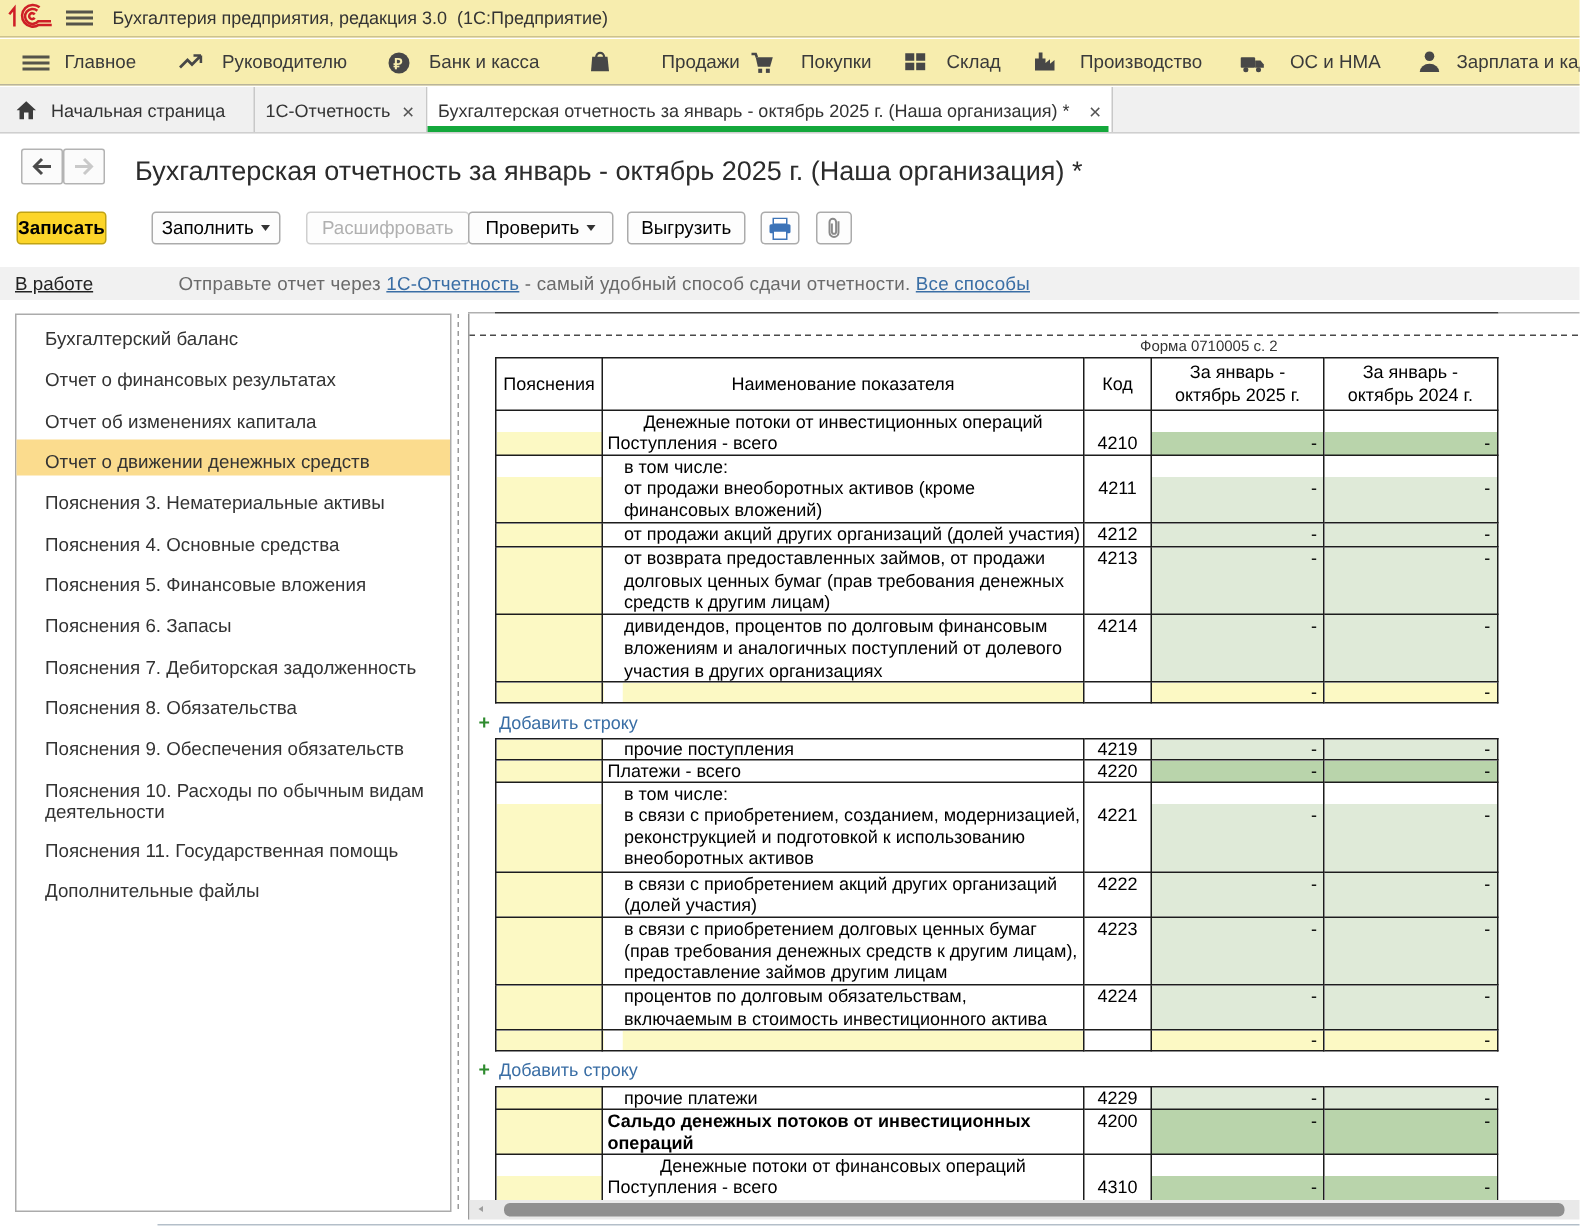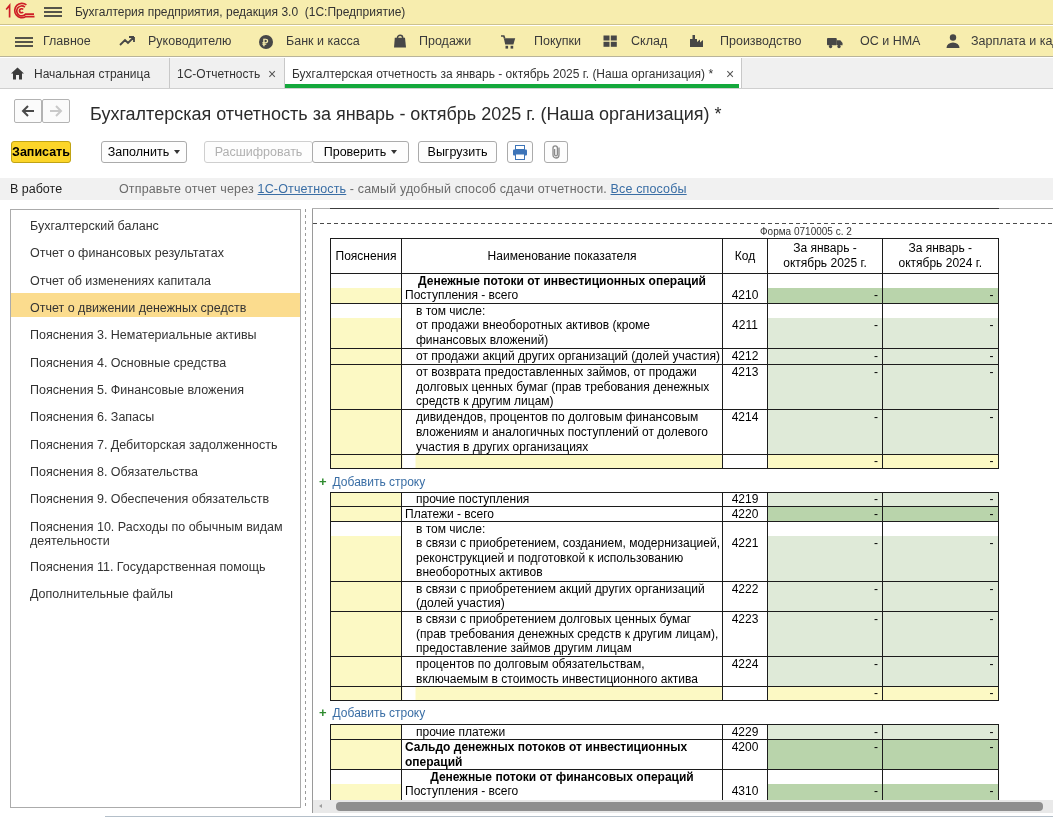--- a/index.html
+++ b/index.html
@@ -24,21 +24,21 @@
 
 .navbtn{position:absolute;top:99px;width:28px;height:24px;border:1px solid #b3b3b3;background:#fbfbfb;border-radius:2px;text-align:center;line-height:21px;font-size:14px}
 #pagetitle{position:absolute;left:90px;top:104px;font-size:18px;color:#2b2b2b;white-space:nowrap}
 
 .btn{position:absolute;top:141px;height:22px;border:1px solid #ababab;background:#fdfdfd;border-radius:3px;font-size:12.5px;color:#000;text-align:center;line-height:20px;white-space:nowrap}
 .btn.yellow{background:#fcd529;border-color:#c0a314;font-weight:bold}
 .btn.dis{color:#b0b0b0;border-color:#cfcfcf}
 .caret{display:inline-block;width:0;height:0;border-left:3px solid transparent;border-right:3px solid transparent;border-top:4px solid #333;vertical-align:middle;margin-left:5px;margin-top:-1px}
 
 #statusrow{position:absolute;left:0;top:178px;width:1053px;height:22px;background:#f1f1f1}
-#statusrow .st1{position:absolute;left:10px;top:4px;font-size:12.5px;color:#222;}
+#statusrow .st1{position:absolute;left:10px;top:4px;font-size:12.5px;color:#222;text-decoration:underline}
 #statusrow .st2{position:absolute;left:119px;top:4px;font-size:12.5px;color:#6a6a6a;letter-spacing:0.15px}
 a.lnk{color:#3a6ea5;text-decoration:underline}
 
 #sidebar{position:absolute;left:10px;top:209px;width:291px;height:599px;border:1px solid #ababab;background:#fff}
 .si{position:absolute;left:19px;font-size:12.5px;color:#333;width:264px;line-height:14px}
 #sihl{position:absolute;left:0;top:83px;width:289px;height:24px;background:#fbdc8e}
 
 #split{position:absolute;left:305px;top:209px;width:1px;height:599px;background:repeating-linear-gradient(180deg,#9a9a9a 0 3px,transparent 3px 6px)}
 
 #sheet{position:absolute;left:312px;top:209px;width:741px;height:604px;background:#fff;border-left:1px solid #9a9a9a;overflow:hidden}
@@ -57,21 +57,21 @@
 table.rep td.v{background:#dfead8;text-align:right;padding-right:4px}
 table.rep td.vd{background:#b9d4ab;text-align:right;padding-right:4px}
 table.rep td.vy{background:#fcf9c4;text-align:right;padding-right:4px}
 table.rep td.ny{background:linear-gradient(90deg,#fff 0 13px,#fcf9c4 13px)}
 tr.h td{text-align:center;vertical-align:middle;padding:0}
 tr.lh14 td{line-height:14px}
 tr.lh13 td{line-height:13px}
 tr.lhm td{line-height:14.7px}
 tr.nb td{border-bottom:none}
 tr.nt td{border-top:none}
-.secname{font-weight:bold;text-align:center}
+.secname{font-weight:normal;text-align:center}
 #tbl1{position:absolute;left:330px;top:238px}
 #tbl2{position:absolute;left:330px;top:492px}
 #tbl3wrap{position:absolute;left:330px;top:724px;width:669px;height:76px;overflow:hidden}
 .addrow{position:absolute;left:319px;font-size:12px;white-space:nowrap}
 .addrow .plus{color:#2e8b2e;font-weight:bold;font-size:13px}
 .addrow a{color:#3a6ea5;margin-left:6px}
 
 #hscroll{position:absolute;left:313px;top:800px;width:740px;height:13px;background:#e9e9e9}
 #hthumb{position:absolute;left:23px;top:2px;width:707px;height:9px;background:#8f8f8f;border-radius:4px}
 #harrow{position:absolute;left:6px;top:4px;width:0;height:0;border-top:2.5px solid transparent;border-bottom:2.5px solid transparent;border-right:3.5px solid #9d9d9d}
@@ -109,21 +109,21 @@
  <div class="mi" style="left:148px">Руководителю</div>
  <svg class="micon" style="left:258px;top:8px" viewBox="0 0 16 16">
       <circle cx="8" cy="8" r="7" fill="#474747"></circle>
       <text x="4.5" y="12" font-size="10" font-weight="bold" fill="#f7edae">₽</text>
     </svg>
  <div class="mi" style="left:286px">Банк и касса</div>
  <svg class="micon" style="left:392px" viewBox="0 0 16 16">
       <path d="M5.5 7 L5.5 4.8 A2.6 2.6 0 0 1 10.7 4.8 L10.7 7" stroke="#474747" stroke-width="1.5" fill="none"></path>
       <path d="M2.8 4.8 L13 4.8 L14 14.5 L2 14.5 Z" fill="#474747"></path>
     </svg>
- <div class="mi" style="left:419px">Продажи</div>
+ <div class="mi" style="left:441px">Продажи</div>
  <svg class="micon" style="left:500px;top:8px" viewBox="0 0 16 14">
       <path d="M1 1 L3.8 1 L4.6 3.2" stroke="#474747" stroke-width="1.7" fill="none"></path>
       <path d="M3.8 3.2 L15.2 3.2 L13.4 9.5 L5.2 9.5 Z" fill="#474747"></path>
       <rect x="5.5" y="10.8" width="2.6" height="2.8" fill="#474747"></rect>
       <rect x="10.6" y="10.8" width="2.6" height="2.8" fill="#474747"></rect>
     </svg>
  <div class="mi" style="left:534px">Покупки</div>
  <svg class="micon" style="left:602px" viewBox="0 0 16 16">
       <rect x="1.5" y="2.5" width="6" height="5" fill="#474747"></rect>
       <rect x="8.8" y="2.5" width="6" height="5" fill="#474747"></rect>

